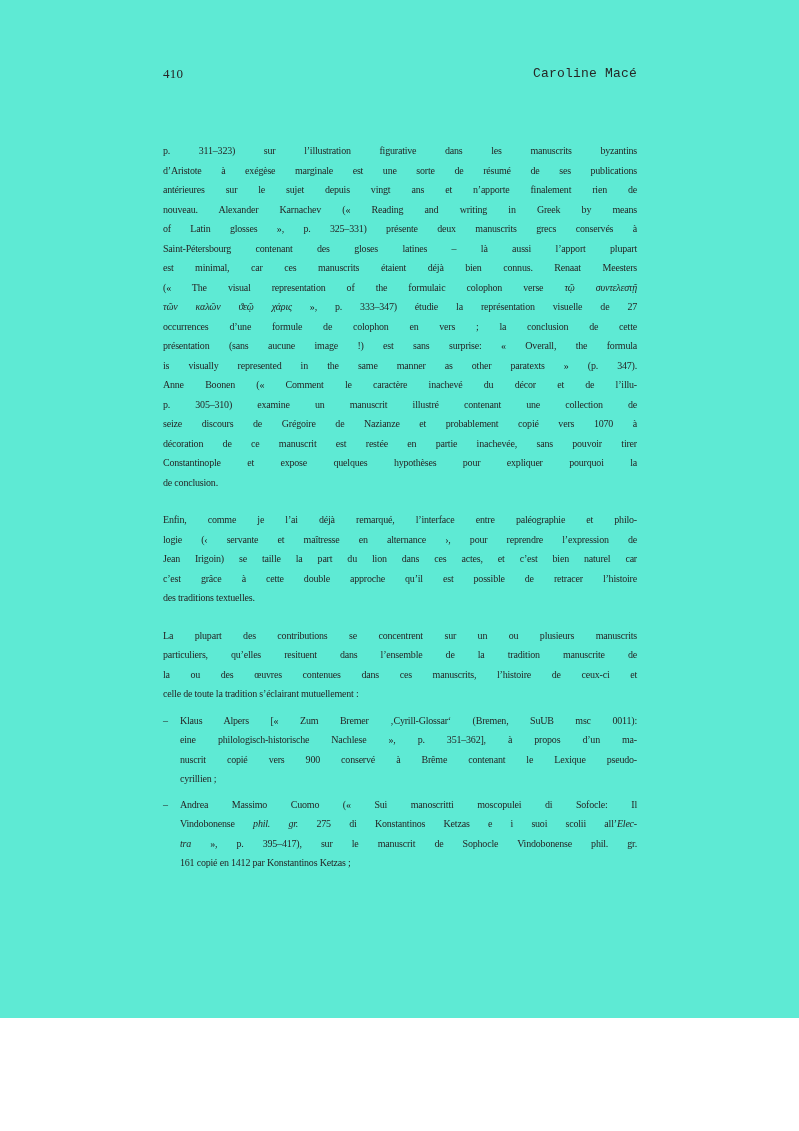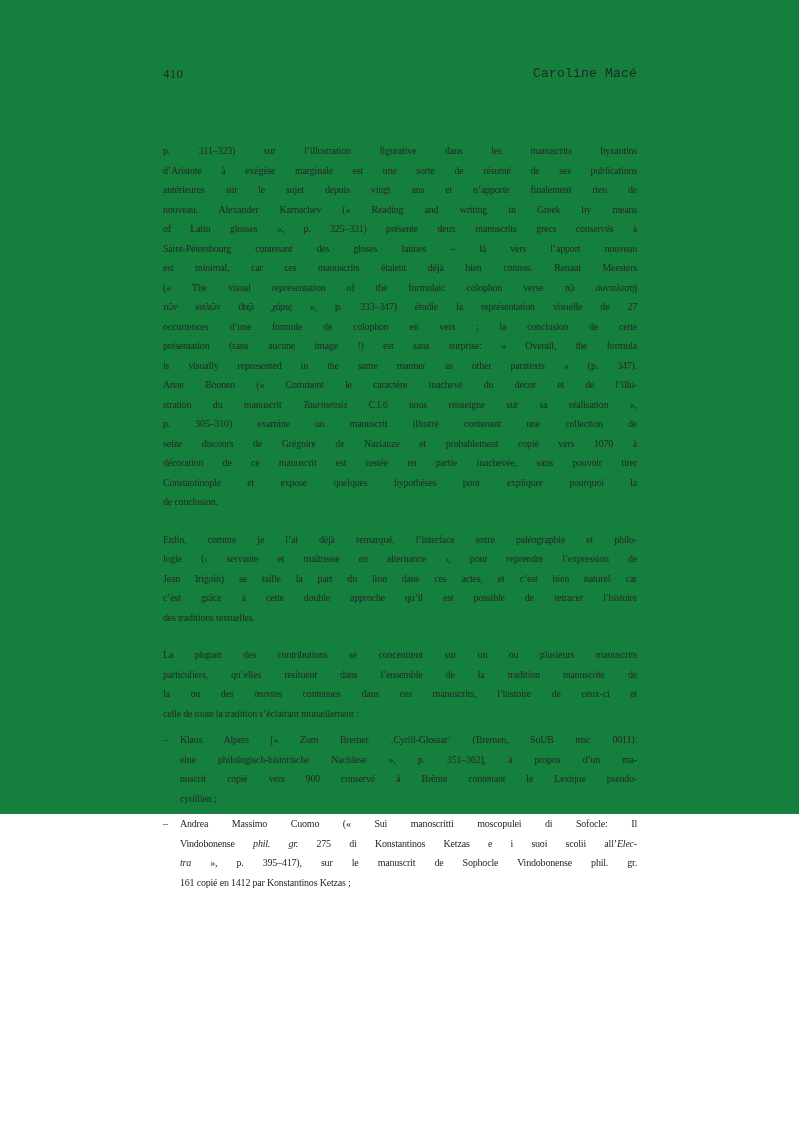--- a/index.html
+++ b/index.html
@@ -6,22 +6,22 @@
     margin: 0;
     padding: 0;
     width: 799px;
     height: 1131px;
     background: #ffffff;
     overflow: hidden;
   }
   .page {
     position: relative;
     width: 799px;
-    height: 814px;
-    background: #15803d;
+    height: 1018px;
+    background: #5eead4;
     color: #262626;
     font-family: "Liberation Serif", "DejaVu Serif", serif;
   }
   .header {
     position: absolute;
     left: 163px;
     top: 66px;
     width: 474px;
     font-size: 13px;
     letter-spacing: 0.2px;
@@ -71,29 +71,28 @@
     <span class="pagenum">410</span>
     <div class="runtitle">Caroline Macé</div>
   </div>
   <div class="text-block">
       <div class="para">
         <div class="line"><span>p. 311–323) sur l’illustration figurative dans les manuscrits byzantins</span></div>
         <div class="line"><span>d’Aristote à exégèse marginale est une sorte de résumé de ses publications</span></div>
         <div class="line"><span>antérieures sur le sujet depuis vingt ans et n’apporte finalement rien de</span></div>
         <div class="line"><span>nouveau. Alexander Karnachev (« Reading and writing in Greek by means</span></div>
         <div class="line"><span>of Latin glosses », p. 325–331) présente deux manuscrits grecs conservés à</span></div>
-        <div class="line"><span>Saint-Pétersbourg contenant des gloses latines – là vers l’apport nouveau</span></div>
+        <div class="line"><span>Saint-Pétersbourg contenant des gloses latines – là aussi l’apport plupart</span></div>
         <div class="line"><span>est minimal, car ces manuscrits étaient déjà bien connus. Renaat Meesters</span></div>
         <div class="line"><span>(« The visual representation of the formulaic colophon verse </span><span class="it">τῷ συντελεστῇ</span></div>
         <div class="line"><span class="it">τῶν καλῶν ϑεῷ χάρις</span><span> », p. 333–347) étudie la représentation visuelle de 27</span></div>
         <div class="line"><span>occurrences d’une formule de colophon en vers ; la conclusion de cette</span></div>
         <div class="line"><span>présentation (sans aucune image !) est sans surprise: « Overall, the formula</span></div>
         <div class="line"><span>is visually represented in the same manner as other paratexts » (p. 347).</span></div>
         <div class="line"><span>Anne Boonen (« Comment le caractère inachevé du décor et de l’illu-</span></div>
-        <div class="line"><span>stration du manuscrit </span><span class="it">Taurinensis</span><span> C.I.6 nous renseigne sur sa réalisation »,</span></div>
         <div class="line"><span>p. 305–310) examine un manuscrit illustré contenant une collection de</span></div>
         <div class="line"><span>seize discours de Grégoire de Nazianze et probablement copié vers 1070 à</span></div>
         <div class="line"><span>décoration de ce manuscrit est restée en partie inachevée, sans pouvoir tirer</span></div>
         <div class="line"><span>Constantinople et expose quelques hypothèses pour expliquer pourquoi la</span></div>
         <div class="line last"><span>de conclusion.</span></div>
       </div>
       <div class="para">
         <div class="line"><span>Enfin, comme je l’ai déjà remarqué, l’interface entre paléographie et philo-</span></div>
         <div class="line"><span>logie (‹ servante et maîtresse en alternance ›, pour reprendre l’expression de</span></div>
         <div class="line"><span>Jean Irigoin) se taille la part du lion dans ces actes, et c’est bien naturel car</span></div>

